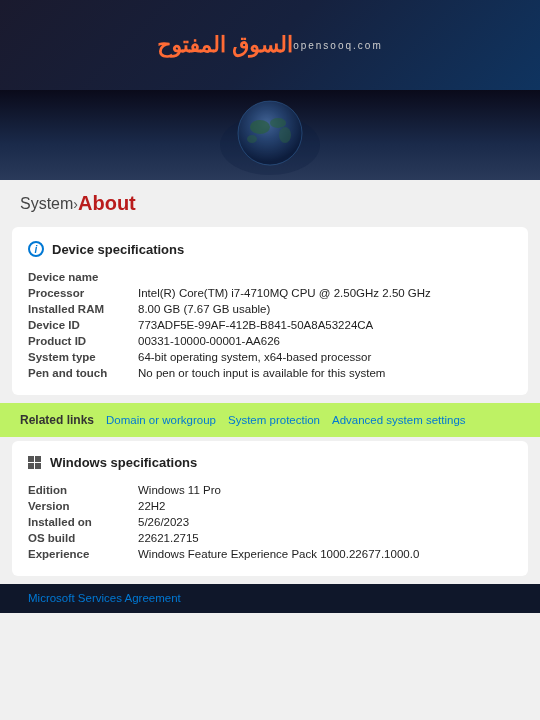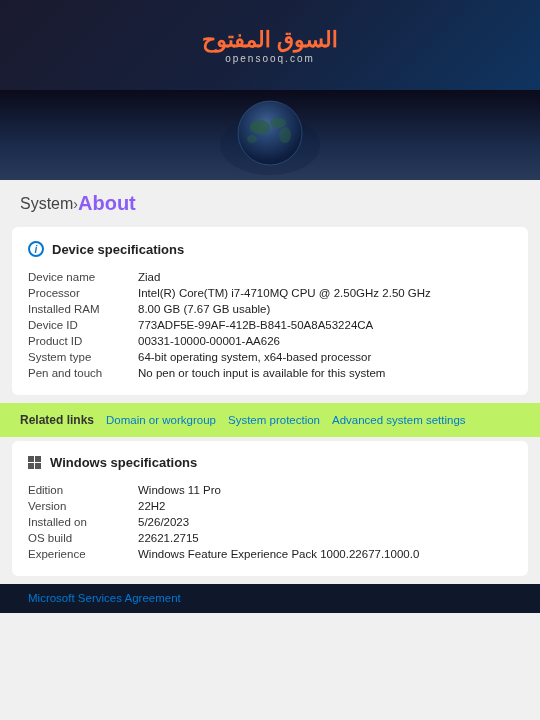--- a/index.html
+++ b/index.html
@@ -19,21 +19,21 @@
       height: 90px;
       background: linear-gradient(135deg, #1a1a2e 0%, #16213e 50%, #0f3460 100%);
       display: flex;
       align-items: center;
       justify-content: center;
       position: relative;
     }
 
     .logo-container {
       display: flex;
-      flex-direction: column;
+      flex-direction: row;
       align-items: center;
     }
 
     .logo-text {
       color: #ff6b35;
       font-size: 22px;
       font-weight: bold;
       letter-spacing: 1px;
     }
 
@@ -85,21 +85,21 @@
     }
 
     .breadcrumb-arrow {
       color: #555;
       font-size: 14px;
     }
 
     .breadcrumb-about {
       font-size: 20px;
       font-weight: 700;
-      color: #8b5cf6;
+      color: #b91c1c;
     }
 
     
     .section-card {
       background: #ffffff;
       margin: 4px 12px 8px 12px;
       border-radius: 6px;
       padding: 14px 16px;
     }
 
@@ -122,21 +122,21 @@
     }
 
     .spec-row {
       display: flex;
       padding: 2px 0;
     }
 
     .spec-label {
       font-size: 11.5px;
       color: #444;
-      font-weight: 400;
+      font-weight: 700;
       min-width: 110px;
       flex-shrink: 0;
     }
 
     .spec-value {
       font-size: 11.5px;
       color: #222;
       flex: 1;
       word-break: break-all;
     }
@@ -250,21 +250,20 @@
 
   <div class="section-card">
     <div class="section-header">
       <span class="info-icon">i</span>
       <span class="section-title">Device specifications</span>
     </div>
     <div class="specs-table">
 
     <div class="spec-row">
           <span class="spec-label">Device name</span>
-          <span class="spec-value">Ziad</span>
         </div>
         <div class="spec-row">
           <span class="spec-label">Processor</span>
           <span class="spec-value">Intel(R) Core(TM) i7-4710MQ CPU @ 2.50GHz   2.50 GHz</span>
         </div>
         <div class="spec-row">
           <span class="spec-label">Installed RAM</span>
           <span class="spec-value">8.00 GB (7.67 GB usable)</span>
         </div>
         <div class="spec-row">

